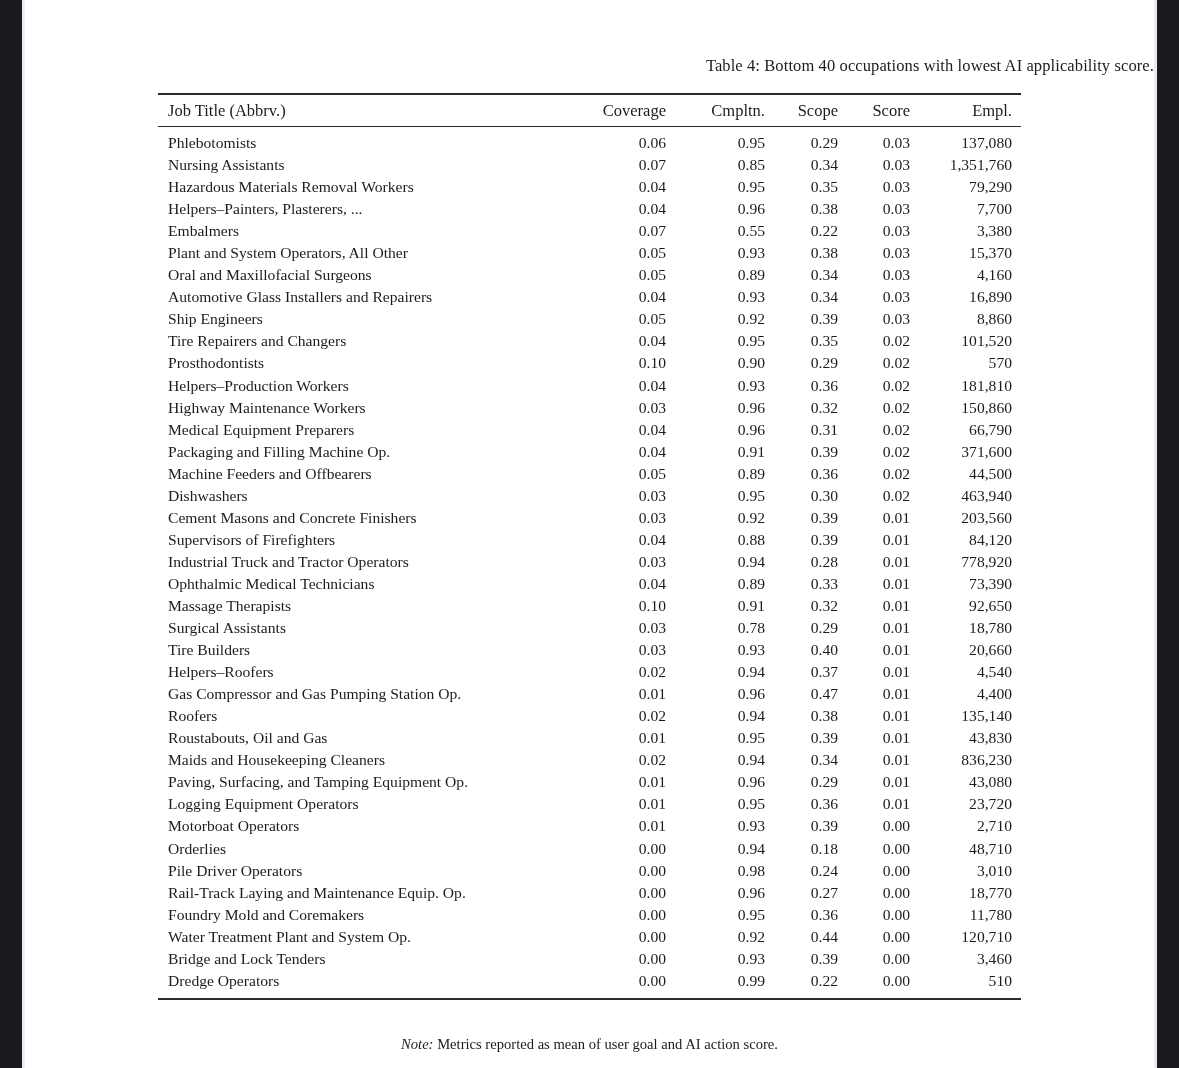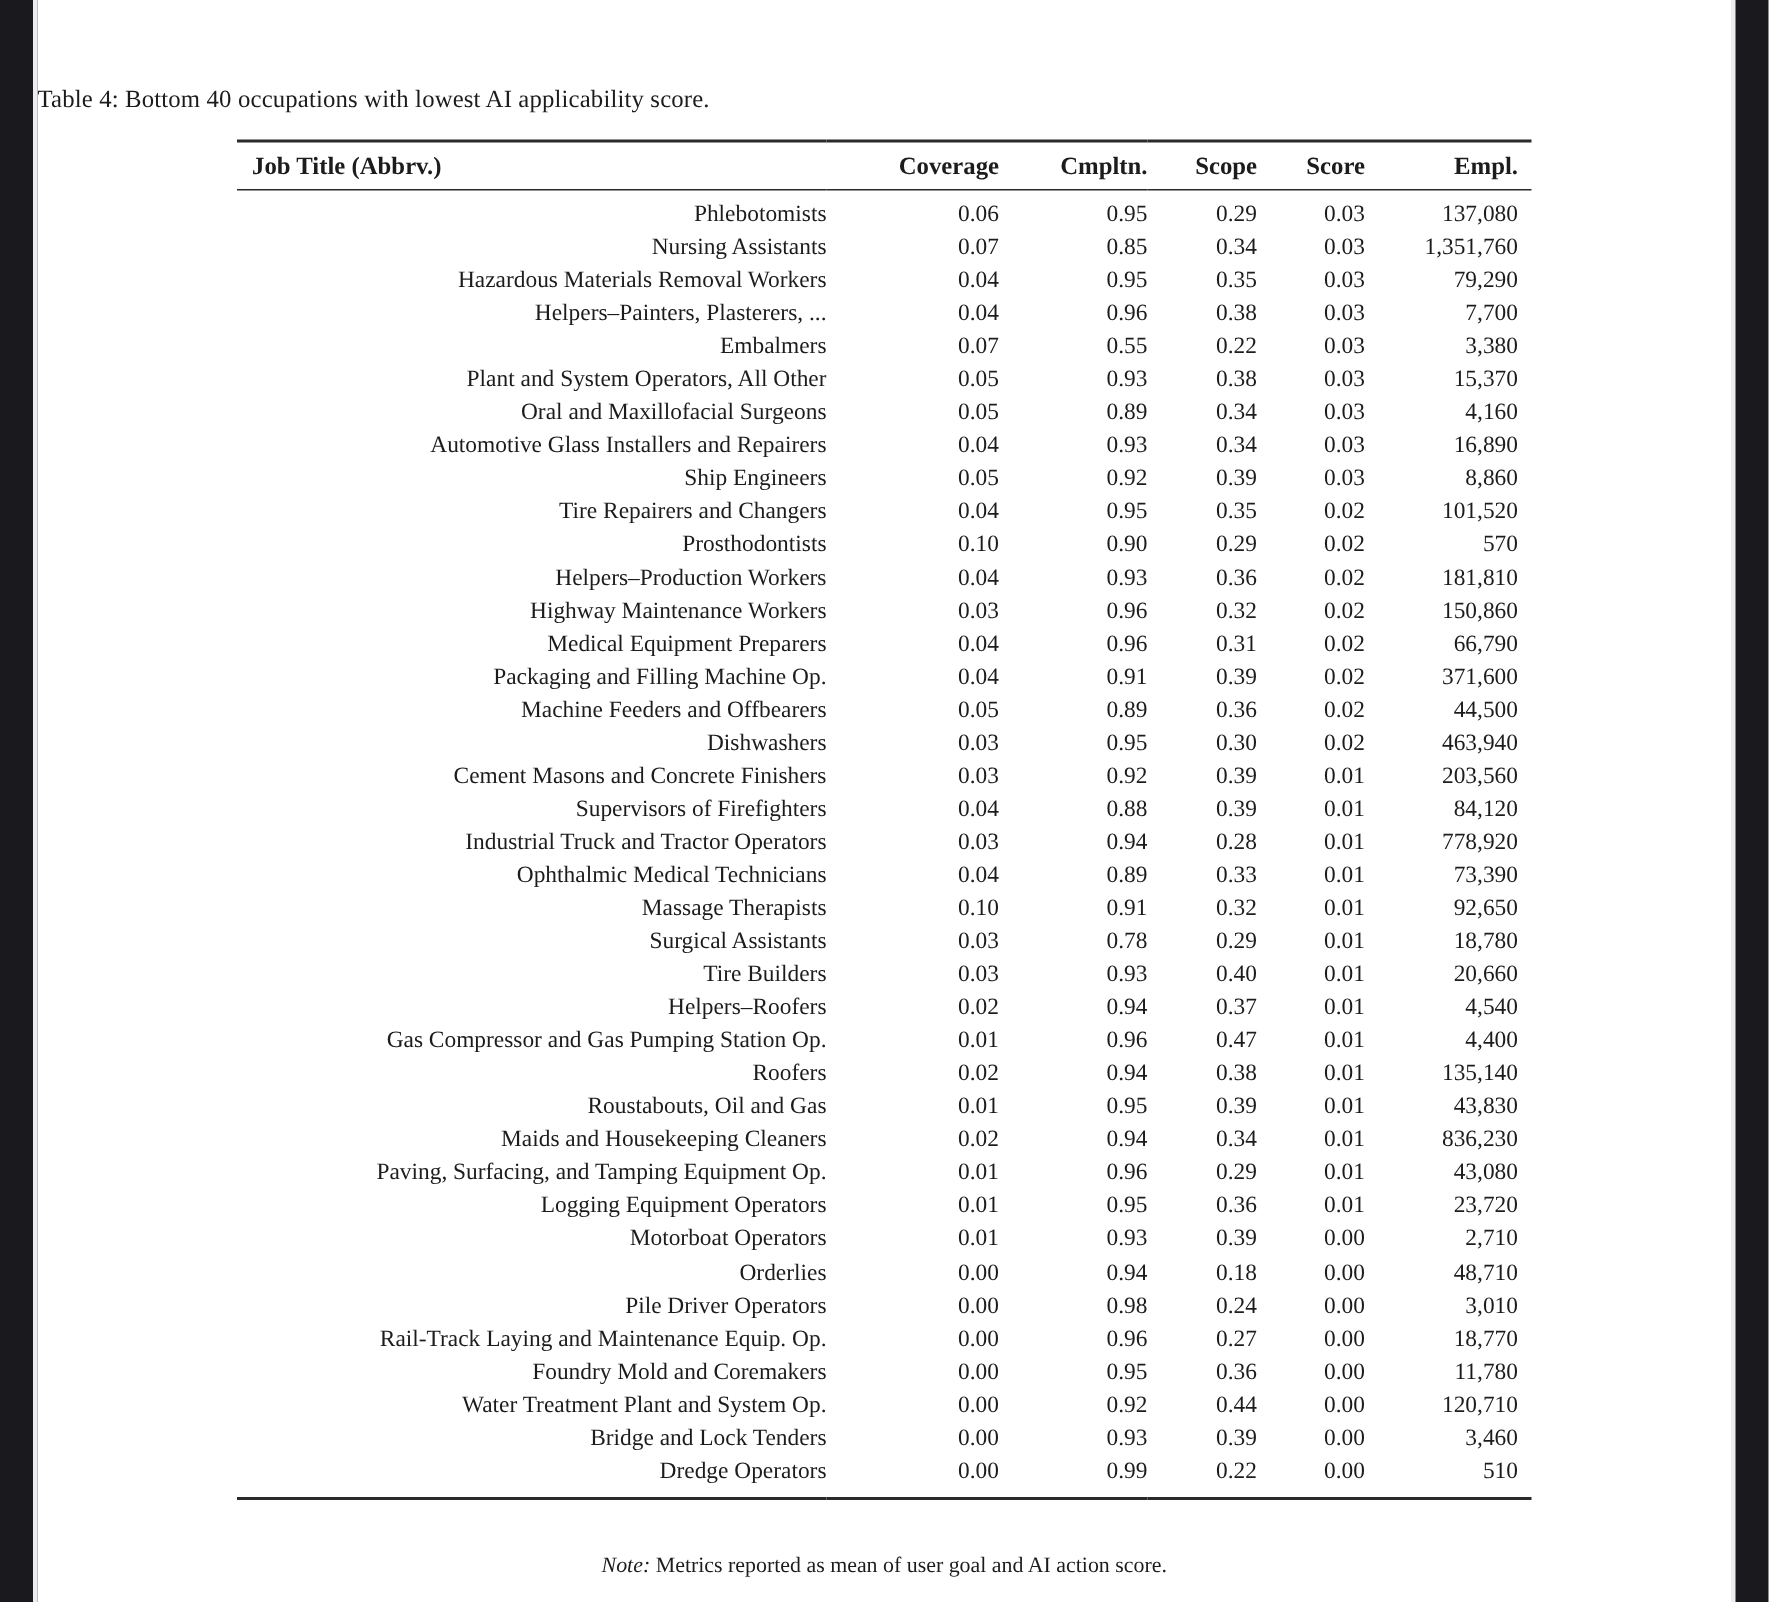--- a/index.html
+++ b/index.html
@@ -23,21 +23,21 @@
     background: #1a1a1e;
   }
   .side-bar.left  { left: 0;  border-right: 3px solid #ededf1; }
   .side-bar.right { right: 0; border-left: 3px solid #ededf1; }
 
   .caption {
     position: absolute;
     top: 56px;
     left: 25px;
     width: 1129px;
-    text-align: left;
+    text-align: right;
     font-size: 16.5px;
     letter-spacing: 0.1px;
     color: #1c1c1c;
   }
 
   .table-wrap {
     position: absolute;
     top: 93px;
     left: 158px;
     width: 863px;
@@ -50,40 +50,40 @@
     border-bottom: 2px solid #2a2a2a;
   }
   col.c-title    { width: 393px; }
   col.c-coverage { width: 115px; }
   col.c-cmpltn   { width: 99px; }
   col.c-scope    { width: 73px; }
   col.c-score    { width: 72px; }
   col.c-empl     { width: 111px; }
 
   thead th {
-    font-weight: bold;
+    font-weight: normal;
     font-size: 16.5px;
     height: 31px;
     vertical-align: middle;
     border-bottom: 1.5px solid #2a2a2a;
     padding: 0;
     white-space: nowrap;
   }
   thead th.left  { text-align: left;  padding-left: 10px; }
   thead th.right { text-align: right; }
   thead th:last-child { padding-right: 9px; margin-top: 22px; }
 
   tbody td {
     font-size: 15.6px;
     line-height: 22.05px;
     padding: 0;
     white-space: nowrap;
     overflow: hidden;
   }
-  tbody td.left  { text-align: right;  padding-left: 10px; }
+  tbody td.left  { text-align: left;  padding-left: 10px; }
   tbody td.right { text-align: right; }
   tbody td:last-child { padding-right: 9px; }
   tbody tr:first-child td { padding-top: 5px; }
   tbody tr:last-child  td { padding-bottom: 6px; }
 
   .footnote {
     position: absolute;
     top: 1036px;
     left: 25px;
     width: 1129px;

